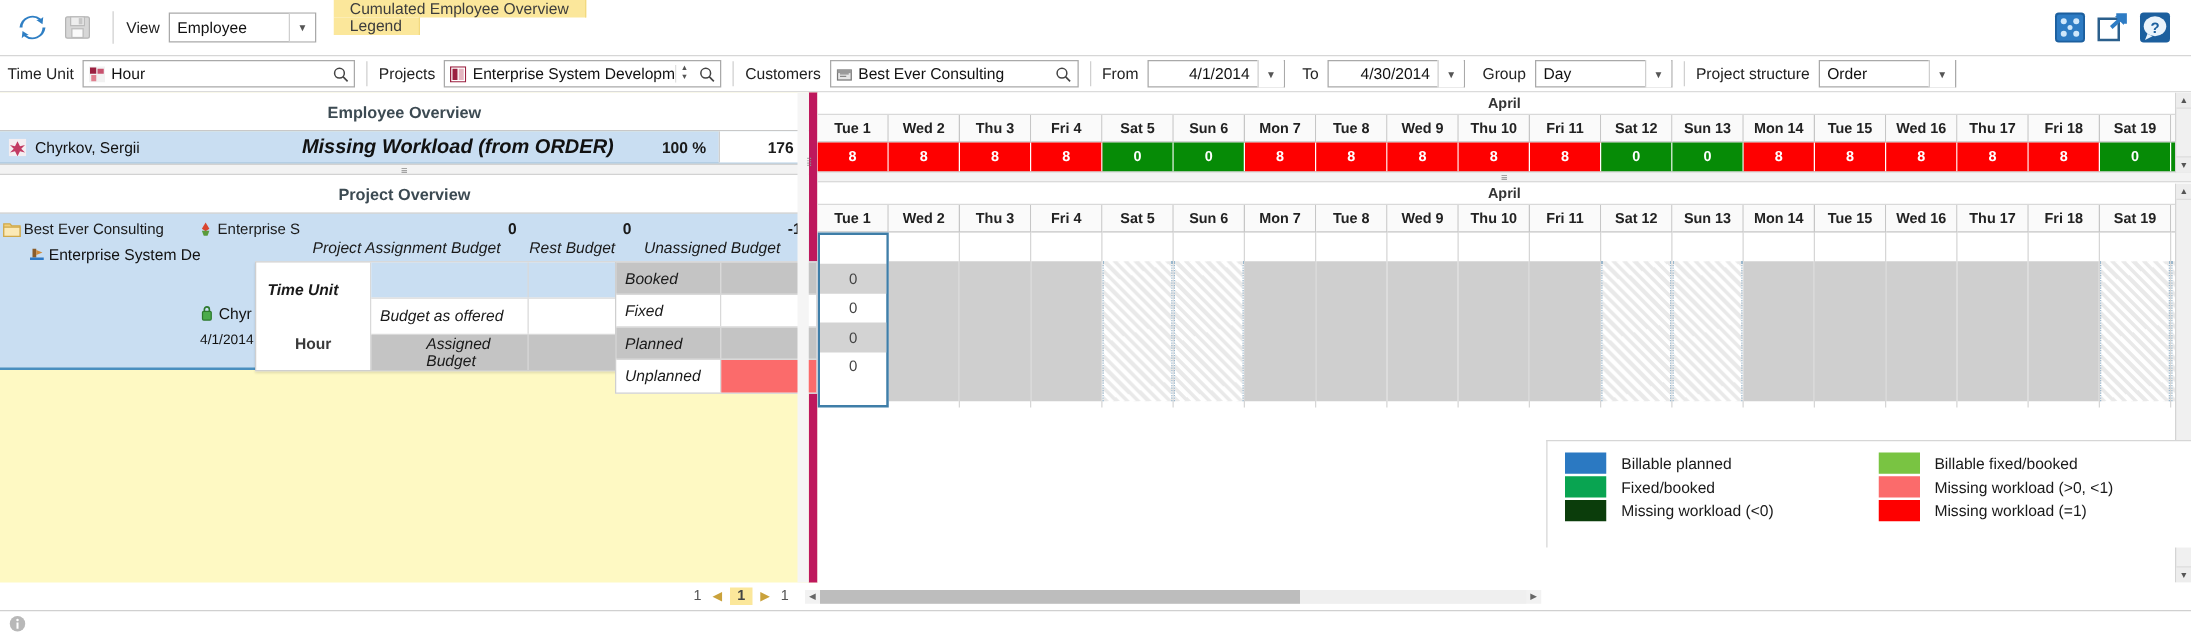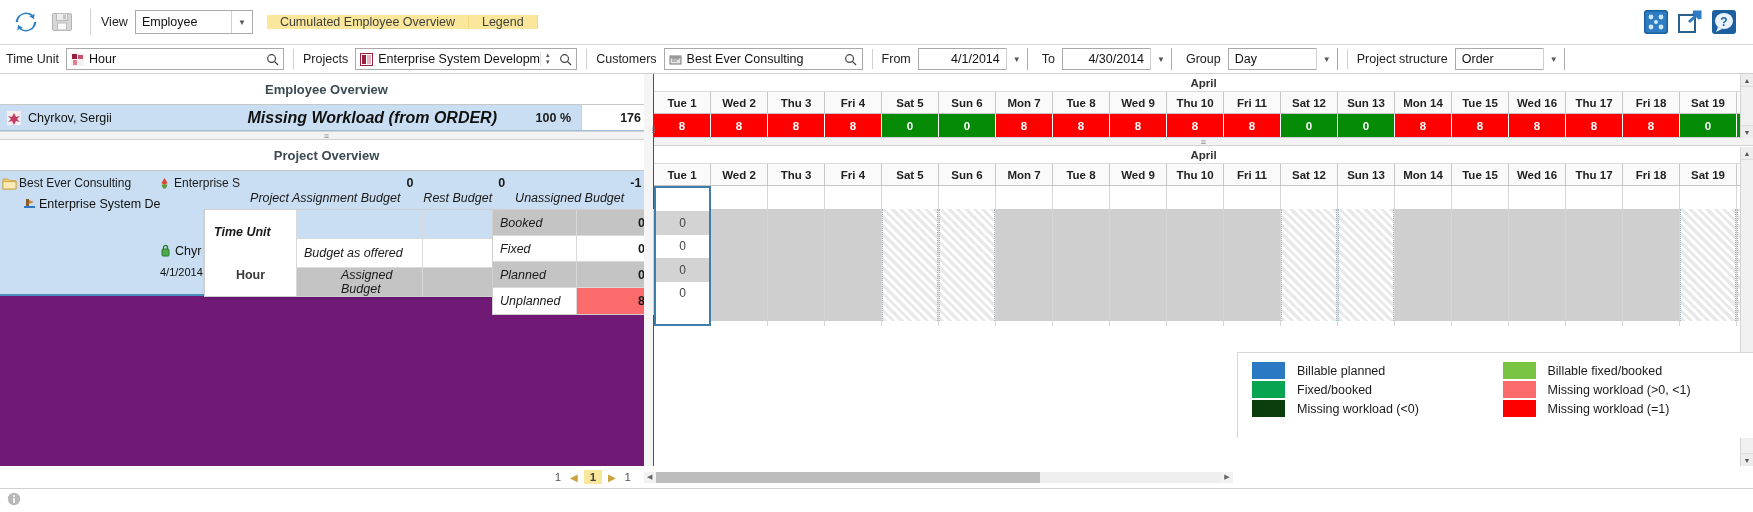--- a/index.html
+++ b/index.html
@@ -25,21 +25,21 @@
   .lbl { font-size:12.5px; color:#222; margin-right:7px; white-space:nowrap; }
   .combo {
     display:flex; align-items:center; height:24px; border:1px solid #a9a9a9;
     background:#fff; min-width:110px;
   }
   .combo .val { flex:1; padding:0 6px; font-size:12.5px; color:#111; white-space:nowrap; overflow:hidden; }
   .combo .arrow {
     width:21px; height:22px; border-left:1px solid #cfcfcf; background:#fff;
     display:flex; align-items:center; justify-content:center; color:#555; font-size:8px;
   }
-  .tabstrip { display:flex; align-items:center; margin-left:14px; height:45px; }
+  .tabstrip { display:flex; align-items:flex-start; margin-left:14px; height:45px;flex-direction:column; }
   .tab {
     display:flex; align-items:center; padding:0 13px; font-size:12.5px;
     background:#fbe79b; color:#3d3d3d; cursor:pointer; border-right:1px solid #f2d97f;
   }
   .tab.active { background:#fbe79b; }
   .tab.light { background:#fbe79b; }
   .tb-right { margin-left:auto; display:flex; align-items:center; gap:7px; padding-right:8px; }
   .sqicon { width:27px; height:27px; border-radius:3px; display:flex; align-items:center; justify-content:center; cursor:pointer; }
 
   
@@ -52,21 +52,21 @@
   }
   .field .ficon { width:18px; display:flex; align-items:center; justify-content:center; padding-left:3px; }
   .field .ftext { flex:1; padding:0 4px; font-size:12.5px; color:#111; white-space:nowrap; overflow:hidden; }
   .mag { width:22px; display:flex; align-items:center; justify-content:center; cursor:pointer; }
   .spin { width:14px; display:flex; flex-direction:column; justify-content:center; align-items:center; border-left:1px solid #e0e0e0; }
   .spin span { font-size:6px; line-height:7px; color:#555; }
   .vsep { width:1px; height:20px; background:#d0d0d0; margin:0 9px; }
 
   
   .body-area { flex:1; display:flex; position:relative; min-height:0; }
-  .left-pane { width:654px; min-width:654px; position:relative; background:#701a75; border-right:1px solid #be185d; }
+  .left-pane { width:654px; min-width:654px; position:relative; background:#fef9c3; border-right:7px solid #be185d; }
   .right-pane { flex:1; position:relative; background:#fff; overflow:hidden; }
 
   .section-title {
     height:31px; display:flex; align-items:center; justify-content:center;
     font-size:13px; font-weight:bold; color:#3c4a52; background:#ffffff;
     border-bottom:1px solid #c8c8c8;
   }
 
   
   .emp-row {

